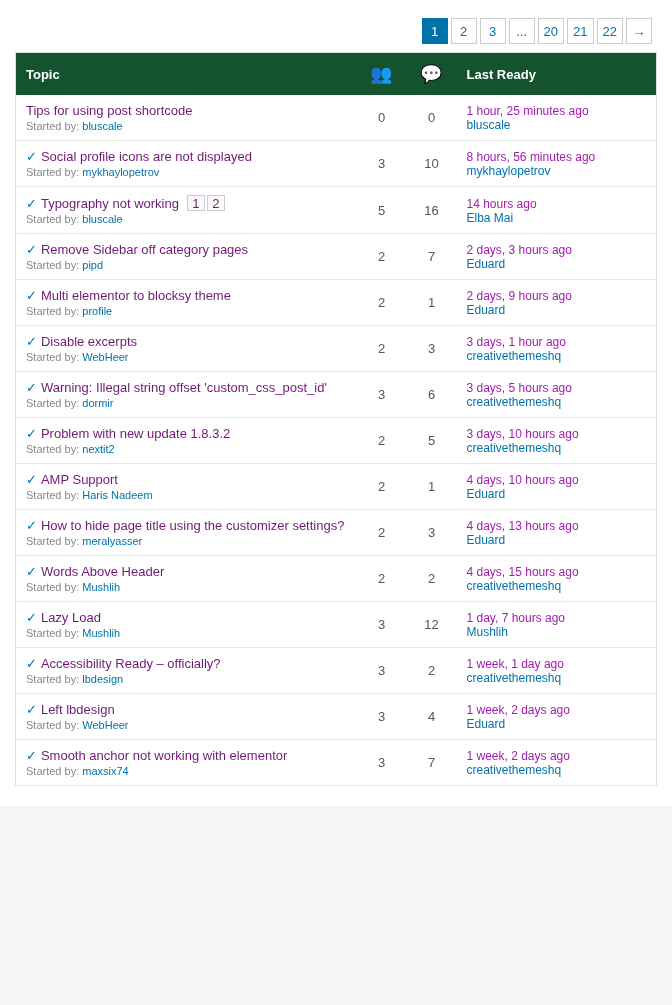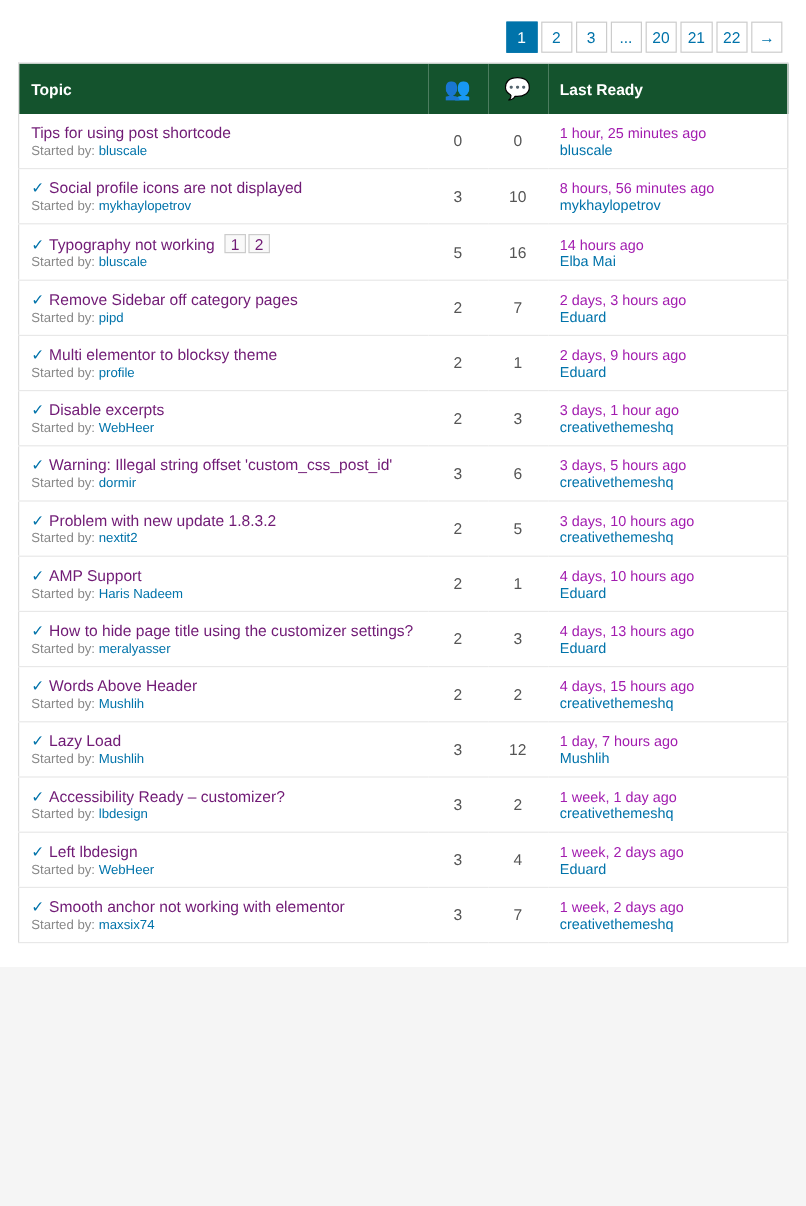--- a/index.html
+++ b/index.html
@@ -313,21 +313,21 @@
             <div class="topic-started">Started by: <a href="#">Mushlih</a></div>
           </td>
           <td class="voices-cell">3</td>
           <td class="replies-cell">12</td>
           <td class="lastpost-cell"><span class="lastpost-time">1 day, 7 hours ago</span><a href="#" class="lastpost-user">Mushlih</a></td>
         </tr>
         <tr>
           <td class="topic-cell">
             <div class="topic-title">
               <span class="checkmark">✓</span>
-              <a href="#">Accessibility Ready – customizer?</a>
+              <a href="#">Accessibility Ready – officially?</a>
             </div>
             <div class="topic-started">Started by: <a href="#">lbdesign</a></div>
           </td>
           <td class="voices-cell">3</td>
           <td class="replies-cell">2</td>
           <td class="lastpost-cell"><span class="lastpost-time">1 week, 1 day ago</span><a href="#" class="lastpost-user">creativethemeshq</a></td>
         </tr>
         <tr>
           <td class="topic-cell">
             <div class="topic-title">

